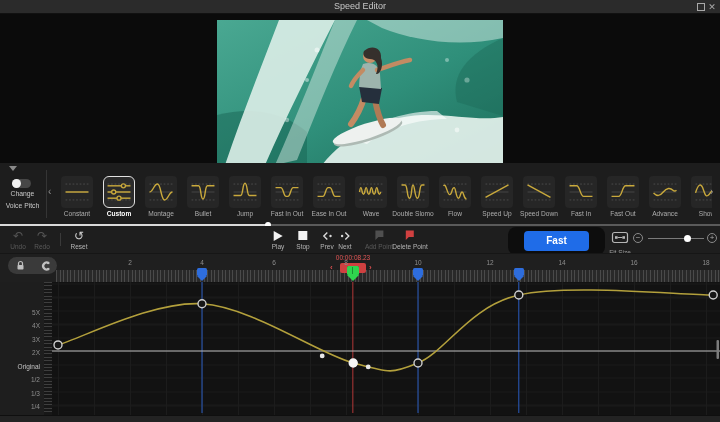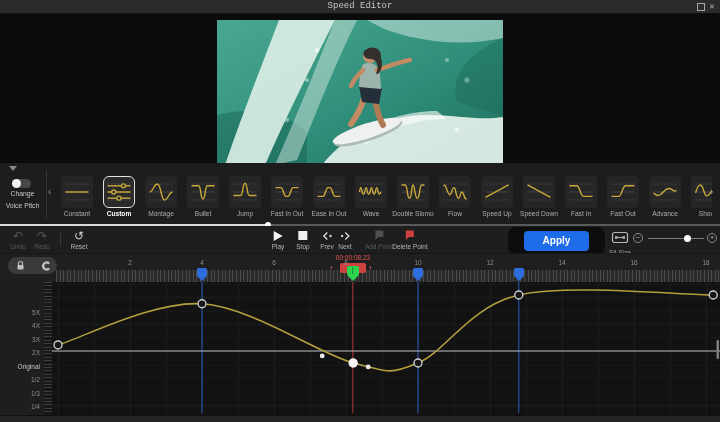--- a/index.html
+++ b/index.html
@@ -1,21 +1,21 @@
 <!DOCTYPE html>
 <html><head>
 <meta charset="utf-8">
 <style>
   html,body{margin:0;padding:0;background:#0a0a0a;}
   *{box-sizing:border-box;user-select:none;}
   .app{position:relative;width:720px;height:422px;background:#141414;overflow:hidden;
        font-family:"Liberation Sans",sans-serif;color:#ccc;cursor:default;}
 
   
-  .titlebar{position:absolute;left:0;top:0;width:720px;height:14px;background:#2b2b2b;border-bottom:1px solid #111;font-family:Liberation Mono, monospace;}
+  .titlebar{position:absolute;left:0;top:0;width:720px;height:14px;background:#2b2b2b;border-bottom:1px solid #111;}
   .title{position:absolute;left:0;right:0;top:1px;text-align:center;font-size:9px;color:#c6c6c6;}
   .win-max{position:absolute;right:15px;top:3px;width:8px;height:8px;border:1px solid #a8a8a8;}
   .win-close{position:absolute;right:2px;top:0;width:12px;height:14px;color:#a8a8a8;font-size:9px;line-height:14px;text-align:center;}
 
   
   .preview{position:absolute;left:0;top:14px;width:720px;height:149px;background:#0b0b0b;}
   .video{position:absolute;left:217px;top:6px;width:286px;height:145px;overflow:hidden;background:#2f8f7a;}
   .video svg{display:block;}
 
   
@@ -369,21 +369,21 @@
     </div>
     <div class="tbtn" style="left:410px">
       <div class="ticon">
         <svg width="13" height="13" viewBox="0 0 13 13">
           <path d="M2.5,1.5 h8 v6.5 h-5 l-3,3 Z" fill="#d04040"></path>
         </svg>
       </div>
       <div class="tlabel">Delete Point</div>
     </div>
     <div class="apply-pill"></div>
-    <div class="apply-btn">Apply</div>
+    <div class="apply-btn">Fast</div>
     <div class="fit">
       <svg width="18" height="13" viewBox="0 0 18 13">
         <rect x="1.5" y="1.5" width="15" height="10" rx="2" stroke="#b5b5b5" fill="none" stroke-width="1.2"></rect>
         <rect x="4" y="5.2" width="2.6" height="2.6" fill="#b5b5b5"></rect>
           <rect x="11.4" y="5.2" width="2.6" height="2.6" fill="#b5b5b5"></rect>
         <line x1="6.6" y1="6.5" x2="11.4" y2="6.5" stroke="#b5b5b5" stroke-width="1"></line>
       </svg>
       <div class="tlabel">Fit Size</div>
     </div>
     <div class="zoom-minus">−</div>

